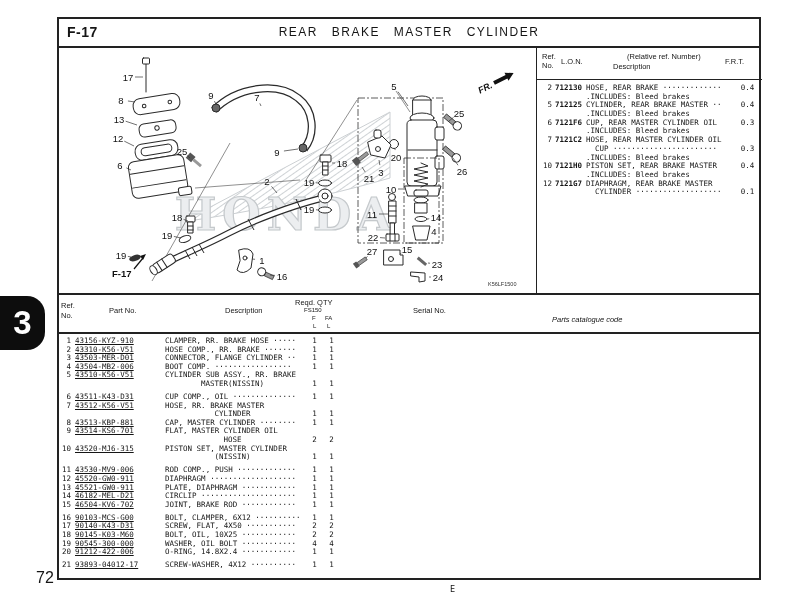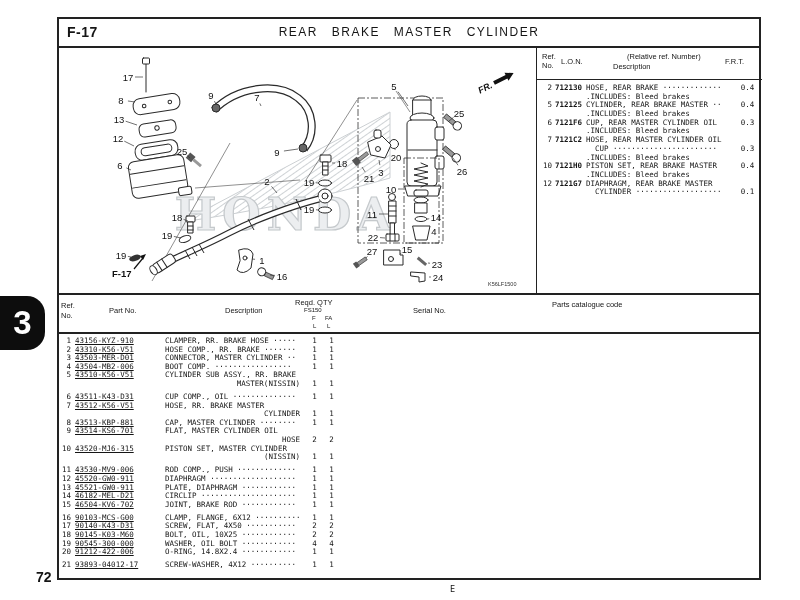--- a/index.html
+++ b/index.html
@@ -27,32 +27,32 @@
   .r-frt{width:17px;text-align:center;}
   
   .parts-header{left:57px;top:293px;width:704px;height:41px;border-top:2px solid #222;border-bottom:2px solid #222;box-sizing:border-box;font-size:7.5px;}
   .parts-header span{position:absolute;white-space:nowrap;}
   .ph-ref1{left:4px;top:6px;} .ph-ref2{left:4px;top:16px;}
   .ph-part{left:52px;top:11px;} .ph-desc{left:168px;top:11px;}
   .ph-qty{left:238px;top:3px;}
   .ph-model{left:247px;top:12px;font-size:6px;}
   .ph-f{left:255px;top:20px;font-size:6px;} .ph-fa{left:268px;top:20px;font-size:6px;}
   .ph-l1{left:256px;top:28px;font-size:6px;} .ph-l2{left:270px;top:28px;font-size:6px;}
-  .ph-serial{left:308px;top:11px;margin-left:48px;} .ph-cat{left:495px;top:5px;}
+  .ph-serial{left:308px;top:11px;margin-left:48px;} .ph-cat{left:495px;top:20px;font-style:italic;}
   .parts-rows{left:58px;top:337px;width:310px;}
   .pline{display:flex;height:8.6px;line-height:8.6px;font-family:"DejaVu Sans Mono",monospace;font-size:7.5px;white-space:pre;}
   .pline.gap{margin-top:4.5px;}
   .c-ref{width:13px;text-align:right;margin-right:4px;}
   .c-part{width:90px;text-decoration:underline;}
   .c-desc{width:141px;}
-  .c-desc.r2{text-align:right;padding-right:6px;box-sizing:border-box;}
+  .c-desc.r2{text-align:center;padding-right:6px;box-sizing:border-box;}
   .c-f{width:17px;text-align:center;}
   .c-fa{width:17px;text-align:center;}
   
-  .page-num{left:36px;top:569px;font-size:14px;font-weight:bold;}
+  .page-num{left:36px;top:569px;font-size:16px;font-weight:normal;}
   .footer-date{left:362px;top:611px;font-family:"DejaVu Sans Mono",monospace;font-size:13px;letter-spacing:1.5px;font-style:italic;}
   .footer-ed{left:450px;top:584px;font-family:"DejaVu Sans Mono",monospace;font-size:8.5px;}
   
   .diagram{left:57px;top:47px;width:479px;height:246px;}
   .ink{stroke:#2a2a2a;stroke-width:1;fill:none;stroke-linecap:round;stroke-linejoin:round;}
   .fw{fill:#fff;}
   .thin{stroke:#444;stroke-width:0.6;}
   .callout{font-family:"Liberation Sans",sans-serif;font-size:9.5px;fill:#111;stroke:none;}
   .leader{stroke:#333;stroke-width:0.7;}
   .f17{font-family:"Liberation Sans",sans-serif;font-size:9.5px;font-weight:bold;fill:#111;stroke:none;}
@@ -360,38 +360,38 @@
     <span class="ph-fa">FA</span>
     <span class="ph-l1">L</span>
     <span class="ph-l2">L</span>
     <span class="ph-serial">Serial No.</span>
     <span class="ph-cat">Parts catalogue code</span>
   </div>
 
   <div class="abs parts-rows" id="parts-rows">
       <div class="pline"><span class="c-ref">1</span><span class="c-part">43156-KYZ-910</span><span class="c-desc">CLAMPER, RR. BRAKE HOSE ·····</span><span class="c-f">1</span><span class="c-fa">1</span></div>
       <div class="pline"><span class="c-ref">2</span><span class="c-part">43310-K56-V51</span><span class="c-desc">HOSE COMP., RR. BRAKE ·······</span><span class="c-f">1</span><span class="c-fa">1</span></div>
-      <div class="pline"><span class="c-ref">3</span><span class="c-part">43503-MER-D01</span><span class="c-desc">CONNECTOR, MASTER CYLINDER ··</span><span class="c-f">1</span><span class="c-fa">1</span></div>
+      <div class="pline"><span class="c-ref">3</span><span class="c-part">43503-MER-D01</span><span class="c-desc">CONNECTOR, FLANGE CYLINDER ··</span><span class="c-f">1</span><span class="c-fa">1</span></div>
       <div class="pline"><span class="c-ref">4</span><span class="c-part">43504-MB2-006</span><span class="c-desc">BOOT COMP. ·················</span><span class="c-f">1</span><span class="c-fa">1</span></div>
       <div class="pline"><span class="c-ref">5</span><span class="c-part">43510-K56-V51</span><span class="c-desc">CYLINDER SUB ASSY., RR. BRAKE</span><span class="c-f"></span><span class="c-fa"></span></div>
       <div class="pline"><span class="c-ref"></span><span class="c-part"></span><span class="c-desc r2">MASTER(NISSIN)</span><span class="c-f">1</span><span class="c-fa">1</span></div>
       <div class="pline gap"><span class="c-ref">6</span><span class="c-part">43511-K43-D31</span><span class="c-desc">CUP COMP., OIL ··············</span><span class="c-f">1</span><span class="c-fa">1</span></div>
       <div class="pline"><span class="c-ref">7</span><span class="c-part">43512-K56-V51</span><span class="c-desc">HOSE, RR. BRAKE MASTER</span><span class="c-f"></span><span class="c-fa"></span></div>
       <div class="pline"><span class="c-ref"></span><span class="c-part"></span><span class="c-desc r2">CYLINDER</span><span class="c-f">1</span><span class="c-fa">1</span></div>
       <div class="pline"><span class="c-ref">8</span><span class="c-part">43513-KBP-881</span><span class="c-desc">CAP, MASTER CYLINDER ········</span><span class="c-f">1</span><span class="c-fa">1</span></div>
       <div class="pline"><span class="c-ref">9</span><span class="c-part">43514-KS6-701</span><span class="c-desc">FLAT, MASTER CYLINDER OIL</span><span class="c-f"></span><span class="c-fa"></span></div>
       <div class="pline"><span class="c-ref"></span><span class="c-part"></span><span class="c-desc r2">HOSE</span><span class="c-f">2</span><span class="c-fa">2</span></div>
       <div class="pline"><span class="c-ref">10</span><span class="c-part">43520-MJ6-315</span><span class="c-desc">PISTON SET, MASTER CYLINDER</span><span class="c-f"></span><span class="c-fa"></span></div>
       <div class="pline"><span class="c-ref"></span><span class="c-part"></span><span class="c-desc r2">(NISSIN)</span><span class="c-f">1</span><span class="c-fa">1</span></div>
       <div class="pline gap"><span class="c-ref">11</span><span class="c-part">43530-MV9-006</span><span class="c-desc">ROD COMP., PUSH ·············</span><span class="c-f">1</span><span class="c-fa">1</span></div>
       <div class="pline"><span class="c-ref">12</span><span class="c-part">45520-GW0-911</span><span class="c-desc">DIAPHRAGM ···················</span><span class="c-f">1</span><span class="c-fa">1</span></div>
       <div class="pline"><span class="c-ref">13</span><span class="c-part">45521-GW0-911</span><span class="c-desc">PLATE, DIAPHRAGM ············</span><span class="c-f">1</span><span class="c-fa">1</span></div>
       <div class="pline"><span class="c-ref">14</span><span class="c-part">46182-MEL-D21</span><span class="c-desc">CIRCLIP ·····················</span><span class="c-f">1</span><span class="c-fa">1</span></div>
       <div class="pline"><span class="c-ref">15</span><span class="c-part">46504-KV6-702</span><span class="c-desc">JOINT, BRAKE ROD ············</span><span class="c-f">1</span><span class="c-fa">1</span></div>
-      <div class="pline gap"><span class="c-ref">16</span><span class="c-part">90103-MCS-G00</span><span class="c-desc">CLAMP, FLANGE, 6X12 ··········</span><span class="c-f">1</span><span class="c-fa">1</span></div>
+      <div class="pline gap"><span class="c-ref">16</span><span class="c-part">90103-MCS-G00</span><span class="c-desc">BOLT, CLAMPER, 6X12 ··········</span><span class="c-f">1</span><span class="c-fa">1</span></div>
       <div class="pline"><span class="c-ref">17</span><span class="c-part">90140-K43-D31</span><span class="c-desc">SCREW, FLAT, 4X50 ···········</span><span class="c-f">2</span><span class="c-fa">2</span></div>
       <div class="pline"><span class="c-ref">18</span><span class="c-part">90145-K03-M60</span><span class="c-desc">BOLT, OIL, 10X25 ············</span><span class="c-f">2</span><span class="c-fa">2</span></div>
       <div class="pline"><span class="c-ref">19</span><span class="c-part">90545-300-000</span><span class="c-desc">WASHER, OIL BOLT ············</span><span class="c-f">4</span><span class="c-fa">4</span></div>
       <div class="pline"><span class="c-ref">20</span><span class="c-part">91212-422-006</span><span class="c-desc">O-RING, 14.8X2.4 ············</span><span class="c-f">1</span><span class="c-fa">1</span></div>
       <div class="pline gap"><span class="c-ref">21</span><span class="c-part">93893-04012-17</span><span class="c-desc">SCREW-WASHER, 4X12 ··········</span><span class="c-f">1</span><span class="c-fa">1</span></div>
     </div>
 
   <span class="abs page-num">72</span>
   <span class="abs footer-date">2019.05.10</span>
   <span class="abs footer-ed">E</span>

